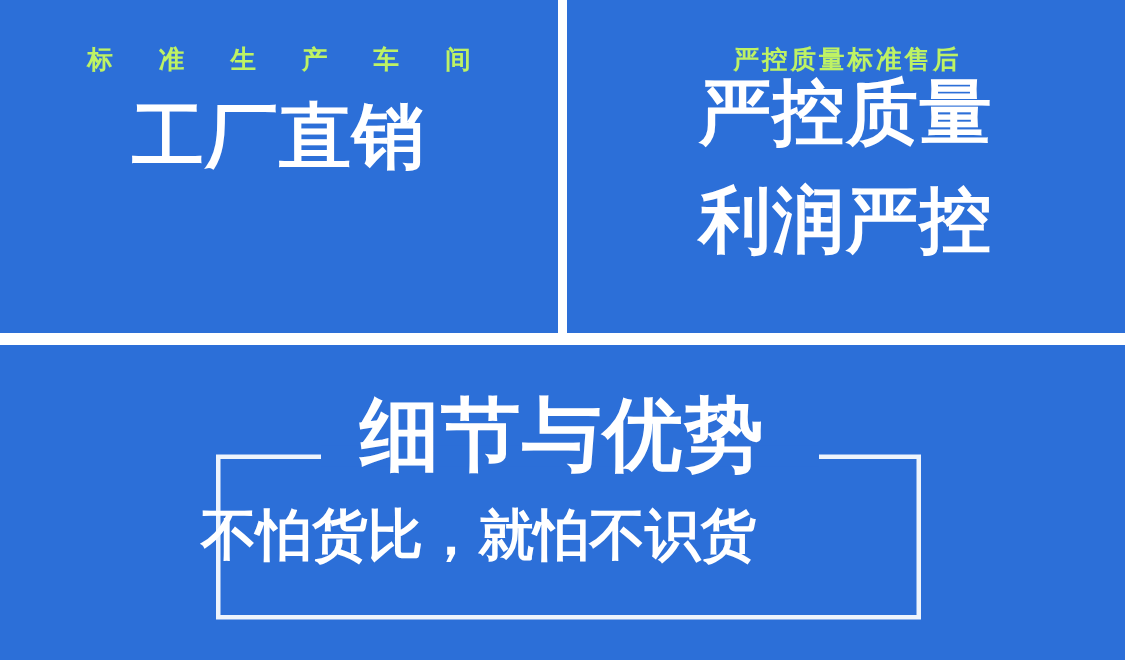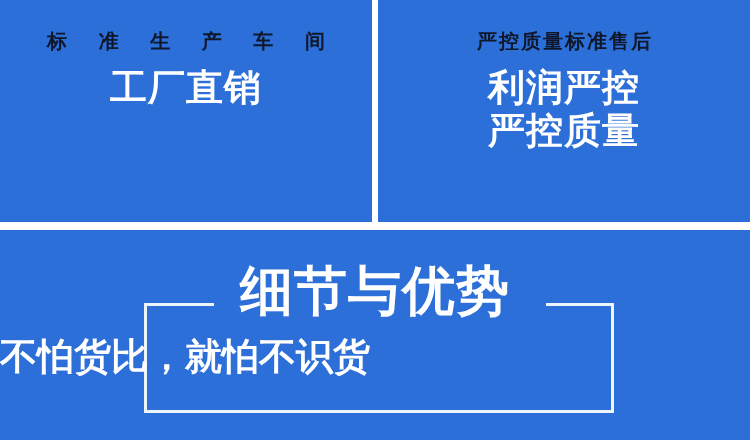--- a/index.html
+++ b/index.html
@@ -32,40 +32,40 @@
     position: relative;
     flex: 1 1 0;
     background: #2C6FD8;
     display: flex;
     flex-direction: column;
     align-items: center;
     justify-content: flex-start;
     overflow: hidden;
   }
   .panel-eyebrow {
-    color: #0f172a;
+    color: #bef264;
     font-weight: bold;
-    font-size: 20px;
+    font-size: 17px;
     line-height: 1;
     margin-top: 31px;
     white-space: nowrap;
   }
   .panel-eyebrow.wide {
     letter-spacing: 13px;
     text-indent: 13px;
   }
   .panel-eyebrow.tight {
     letter-spacing: 2px;
     text-indent: 2px;
     text-align: center;
   }
   .panel-headline {
     color: #ffffff;
     font-weight: bold;
-    font-size: 37px;
+    font-size: 48px;
     line-height: 1.16;
     letter-spacing: 1px;
     white-space: nowrap;
     text-align: center;
   }
   .panel-headline.first {
     margin-top: 16px;
   }
 
   
@@ -107,20 +107,21 @@
     font-size: 53px;
     line-height: 1;
     letter-spacing: 1px;
     white-space: nowrap;
   }
   .bottom-subtitle {
     position: absolute;
     left: 0;
     top: 108px;
     width: 638px;
+    text-align: center;
     color: #ffffff;
     font-weight: bold;
     font-size: 37px;
     line-height: 1;
     letter-spacing: 0px;
     white-space: nowrap;
   }
 </style>
 </head>
 <body>
@@ -129,22 +130,22 @@
 
   <div class="top-row">
 
     <div class="panel">
       <div class="panel-eyebrow wide">标 准 生 产 车 间</div>
       <div class="panel-headline first">工厂直销</div>
     </div>
 
     <div class="panel">
       <div class="panel-eyebrow tight">严控质量标准售后</div>
+      <div class="panel-headline">严控质量</div>
       <div class="panel-headline first">利润严控</div>
-      <div class="panel-headline">严控质量</div>
     </div>
 
   </div>
 
   <div class="bottom-panel">
     <div class="frame"></div>
     <div class="frame-notch"></div>
     <div class="bottom-title">细节与优势</div>
     <div class="bottom-subtitle">不怕货比，就怕不识货</div>
   </div>

